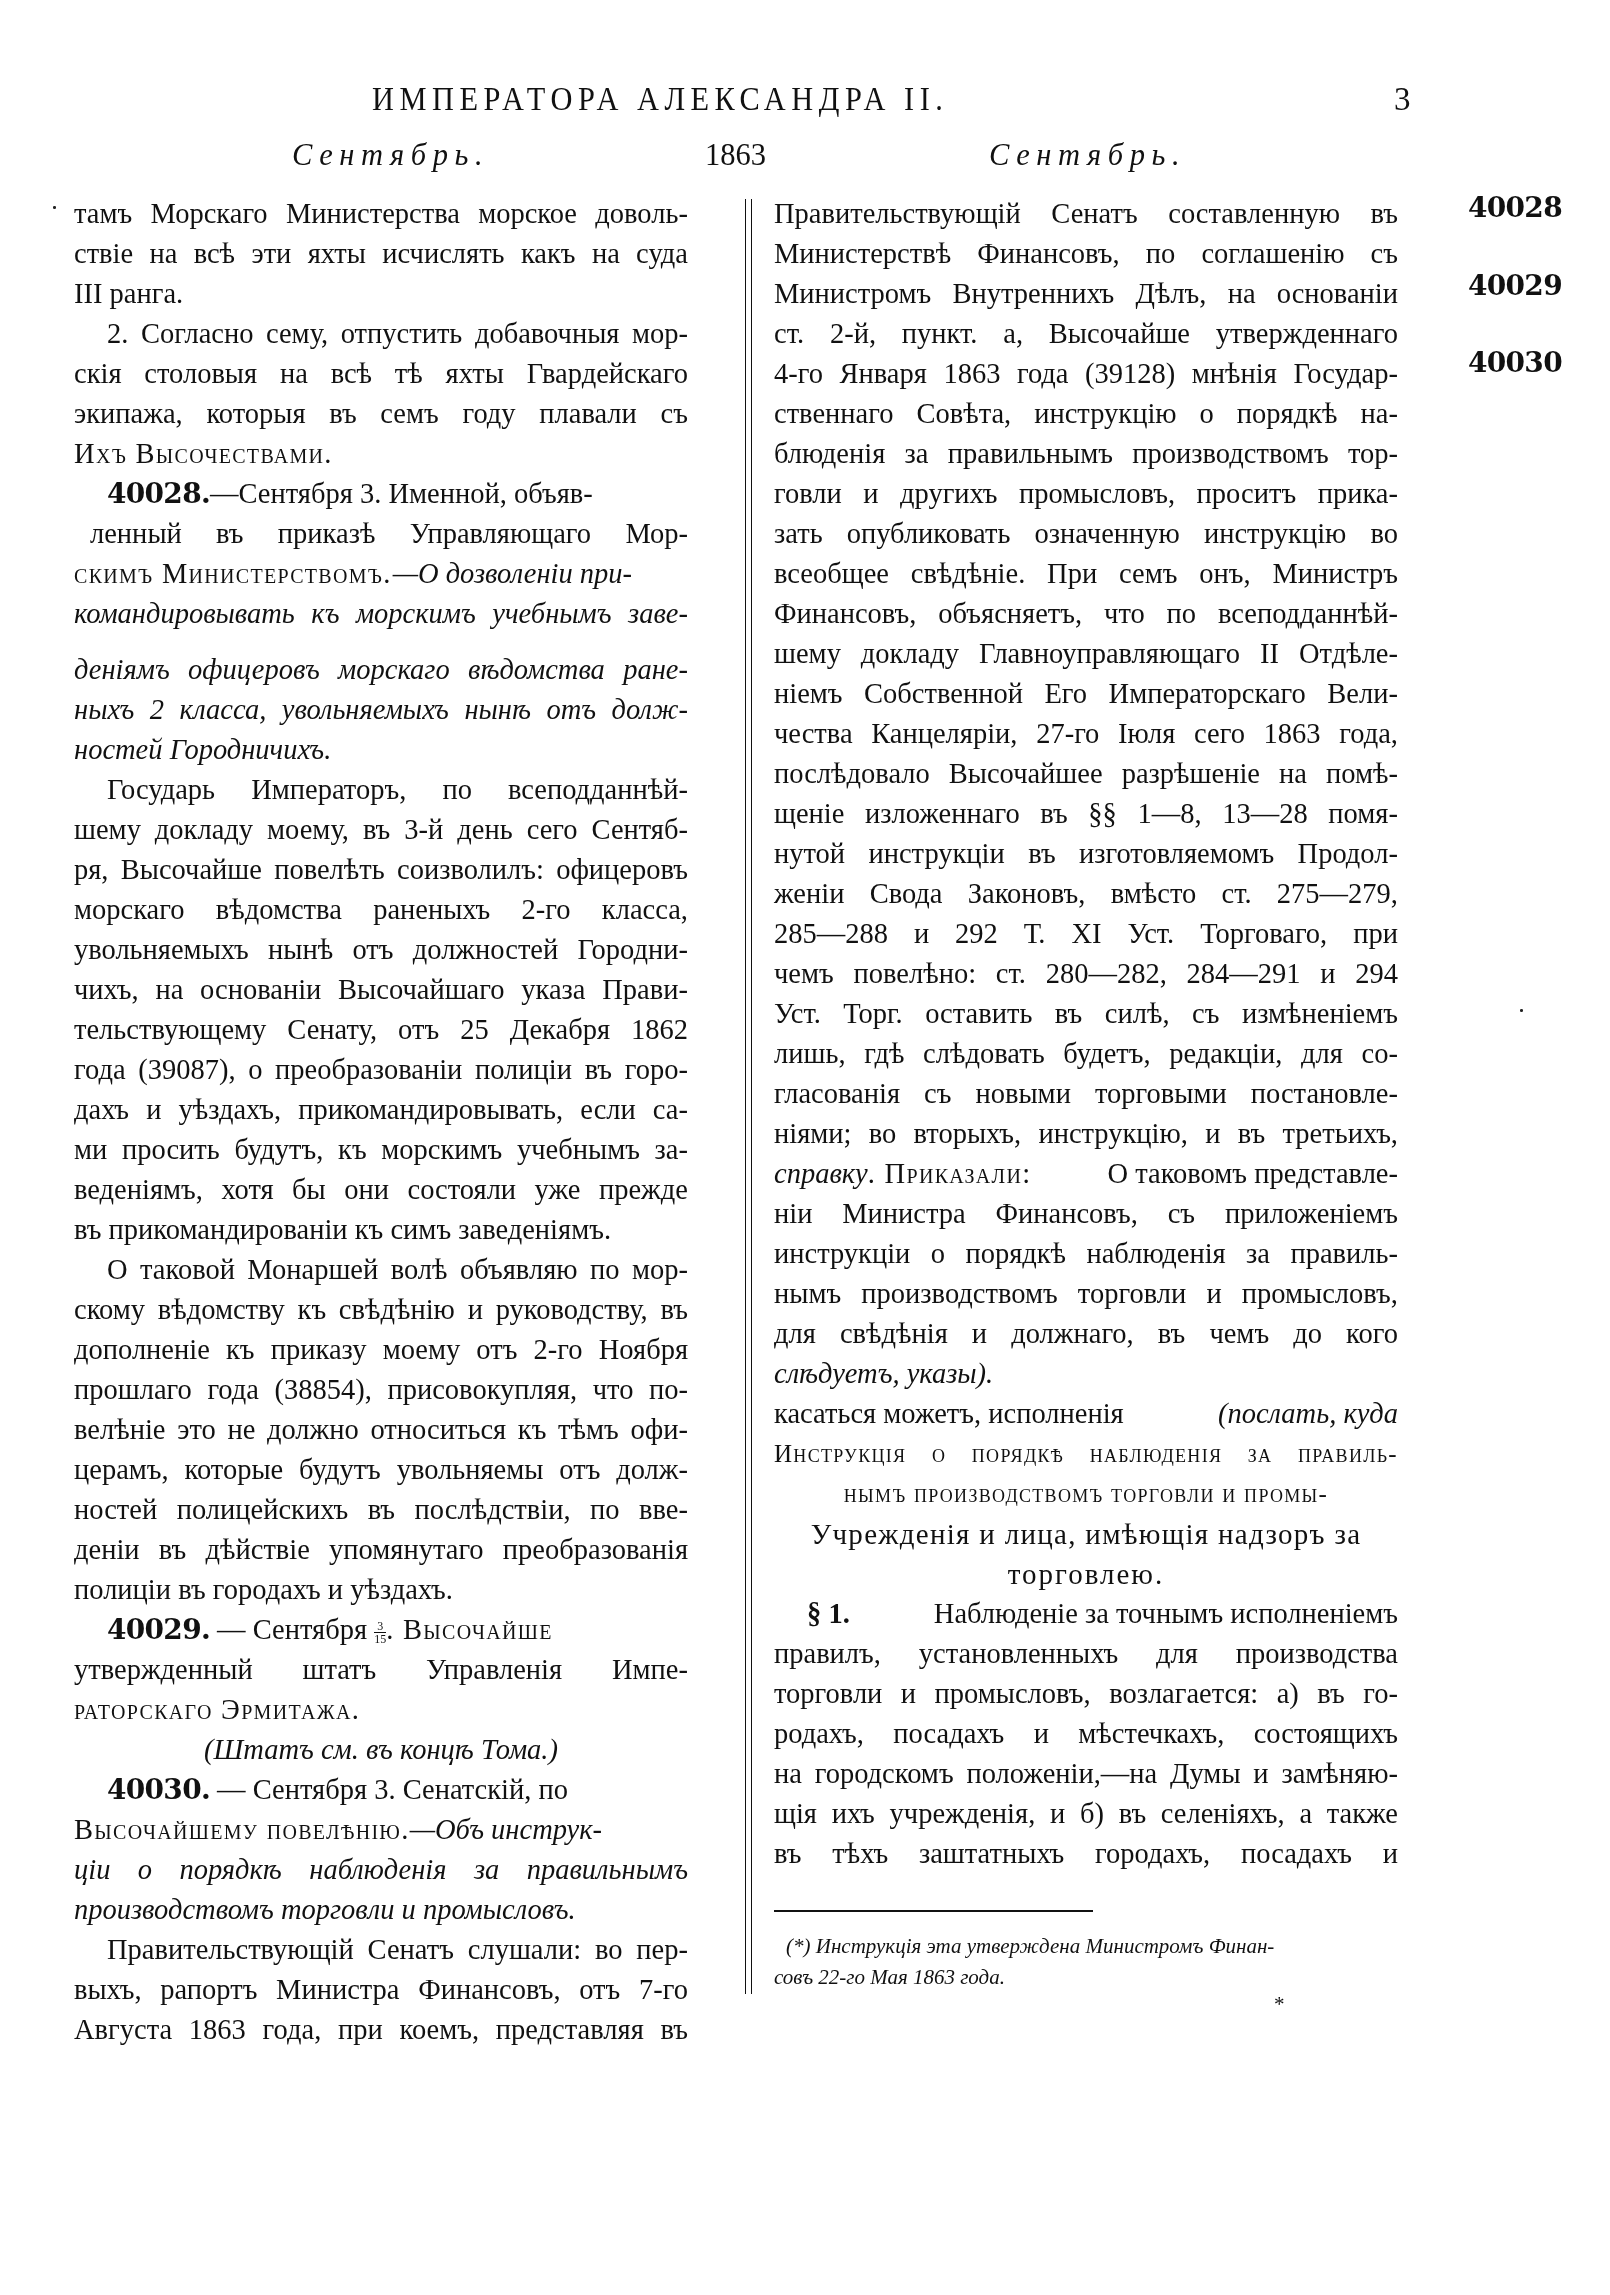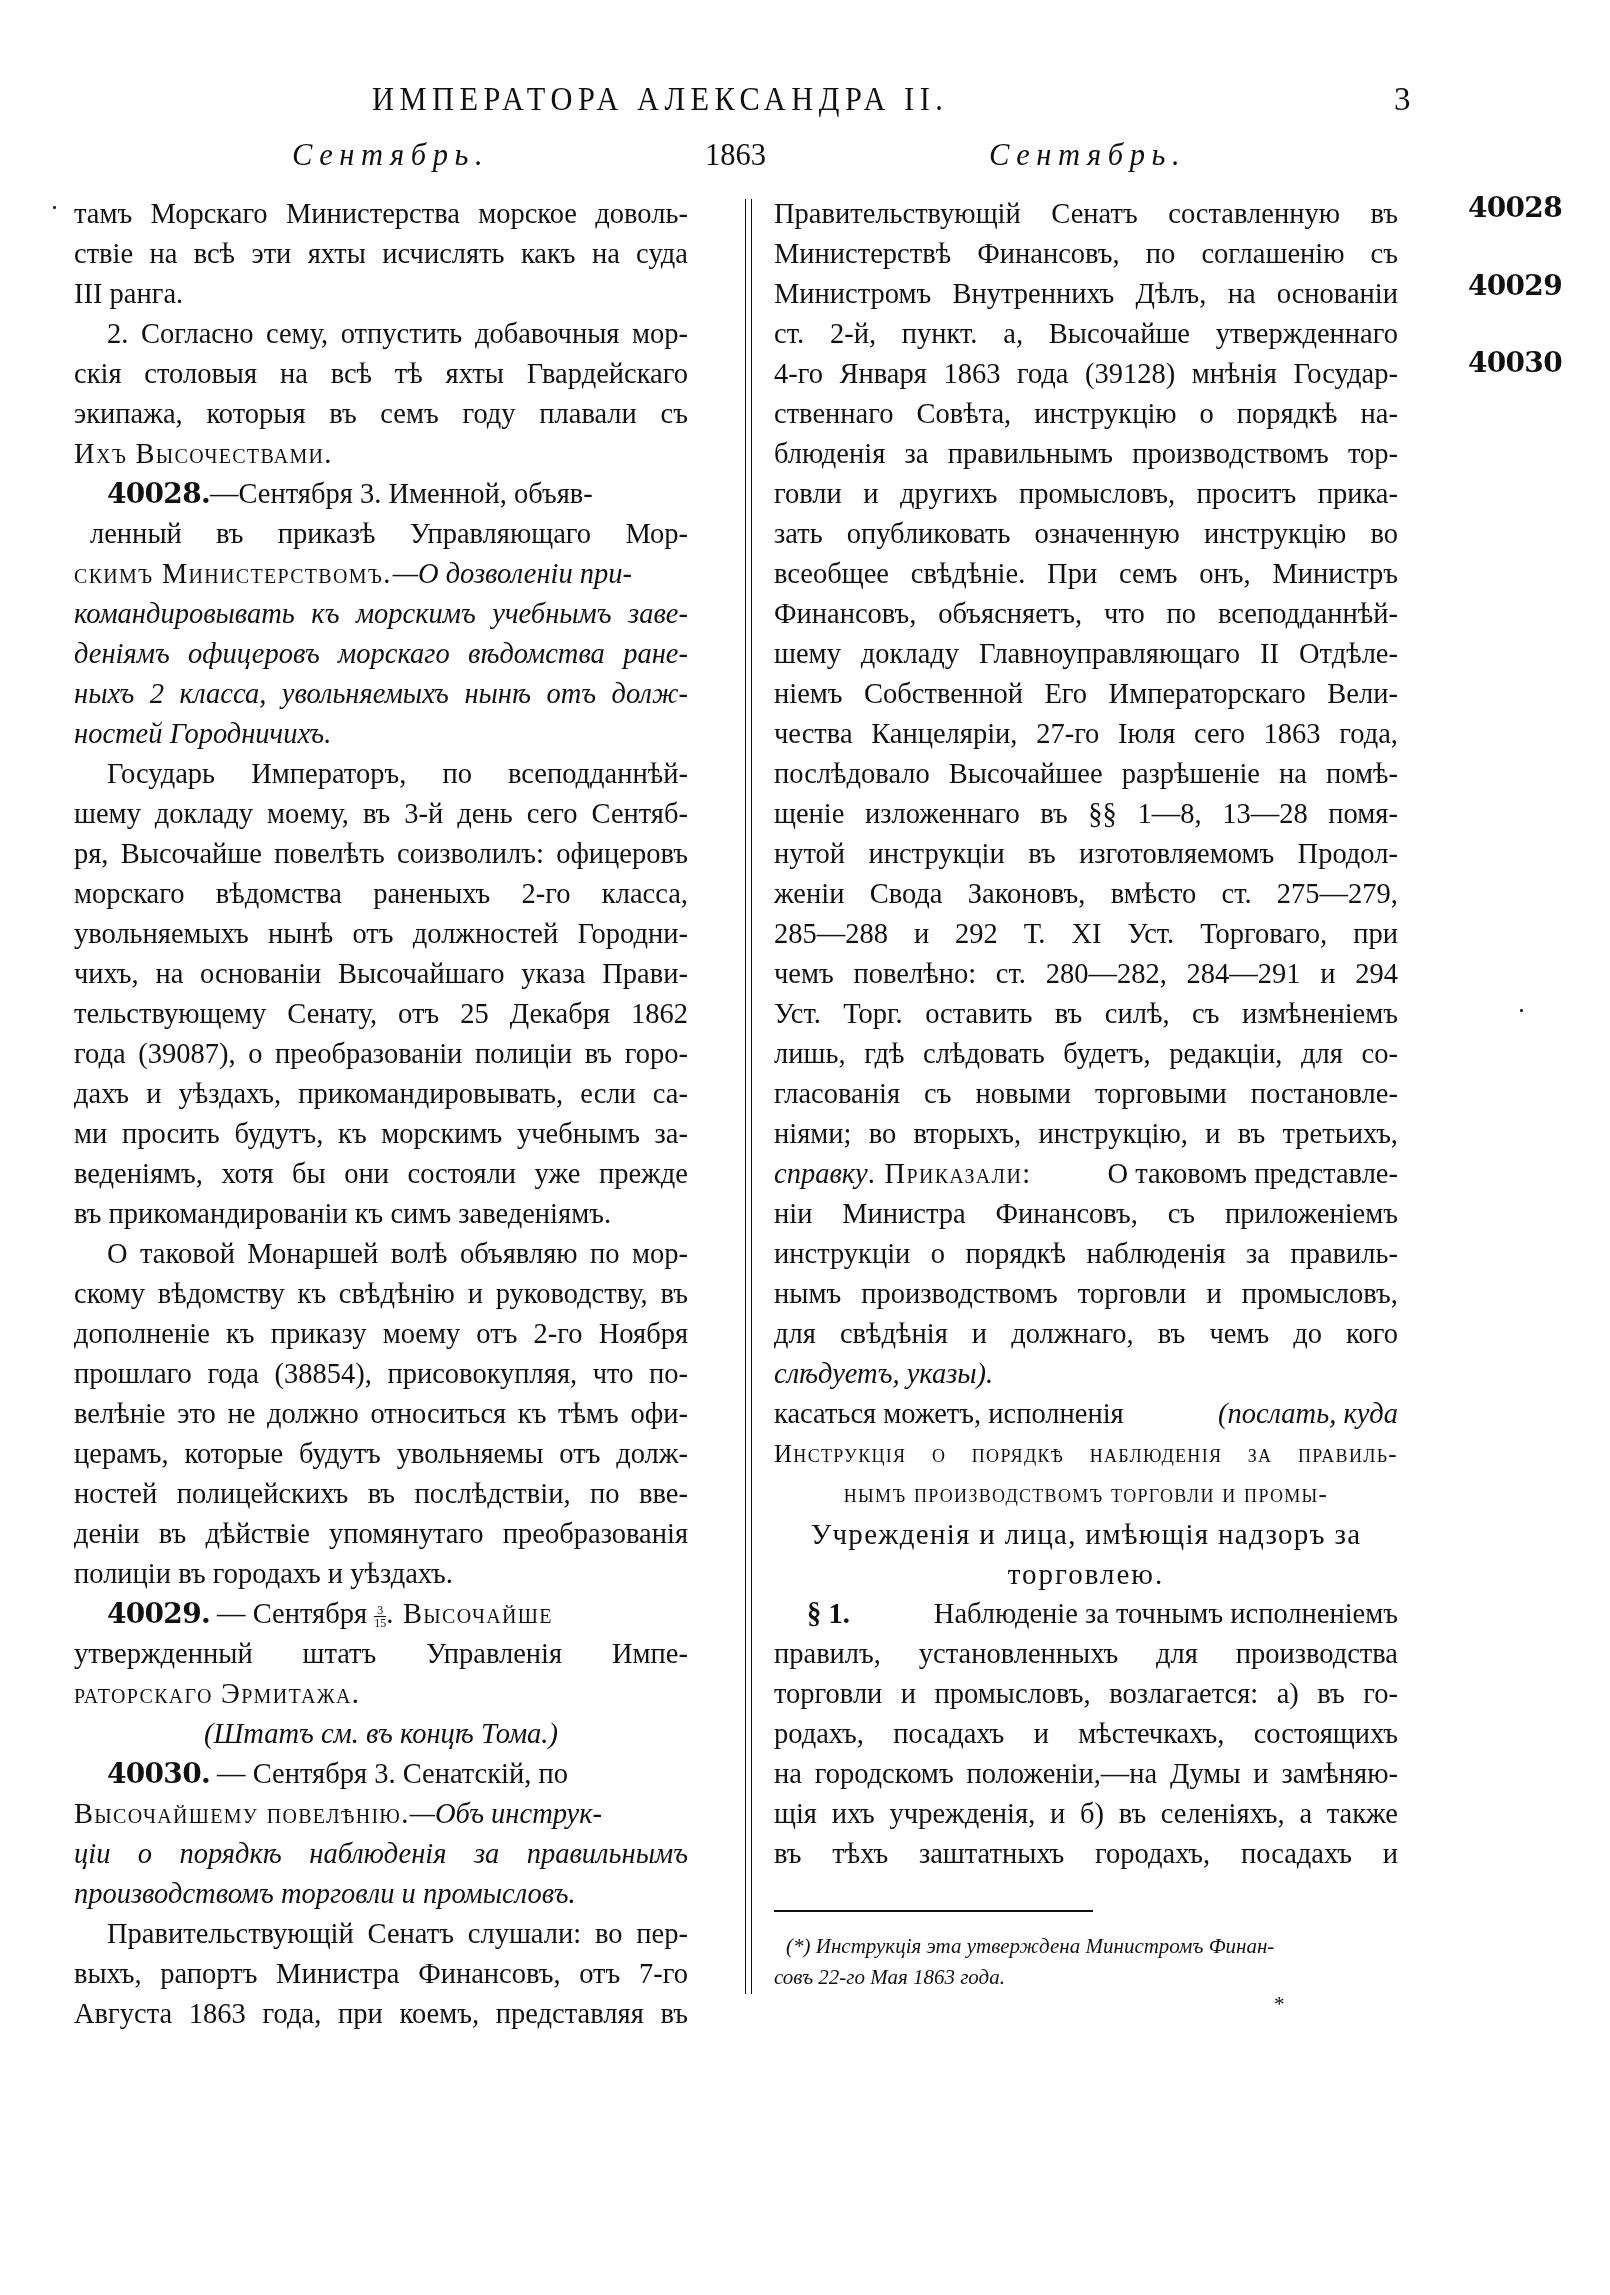--- a/index.html
+++ b/index.html
@@ -137,21 +137,21 @@
       <span class="it" style="margin-left:1px">—О дозволеніи при-</span>
     </div>
     <div class="line it" style="justify-content: space-between;">
         <span style="display: contents;"></span>
         <span>командировывать</span>
         <span>къ</span>
         <span>морскимъ</span>
         <span>учебнымъ</span>
         <span>заве-</span>
       </div>
-    <div class="line it" style="justify-content: space-between;">
+    <div class="line it" style="justify-content: space-between; margin-top: 16px;">
         <span style="display: contents;"></span>
         <span>деніямъ</span>
         <span>офицеровъ</span>
         <span>морскаго</span>
         <span>вѣдомства</span>
         <span>ране-</span>
       </div>
     <div class="line it" style="justify-content: space-between;">
         <span style="display: contents;"></span>
         <span>ныхъ</span>

